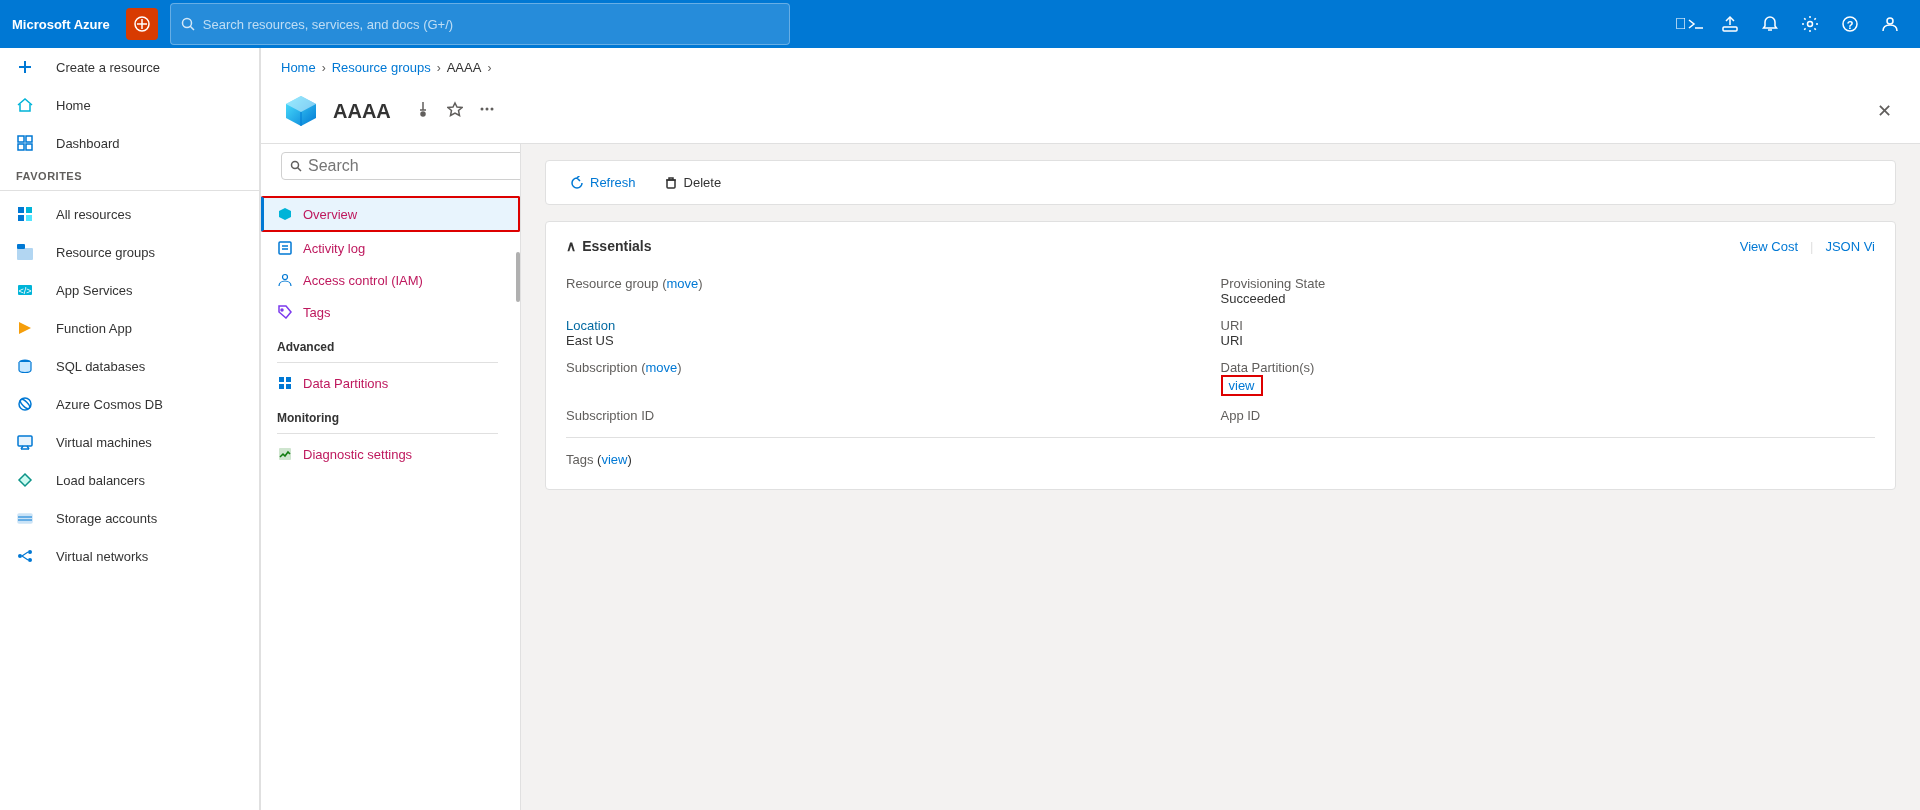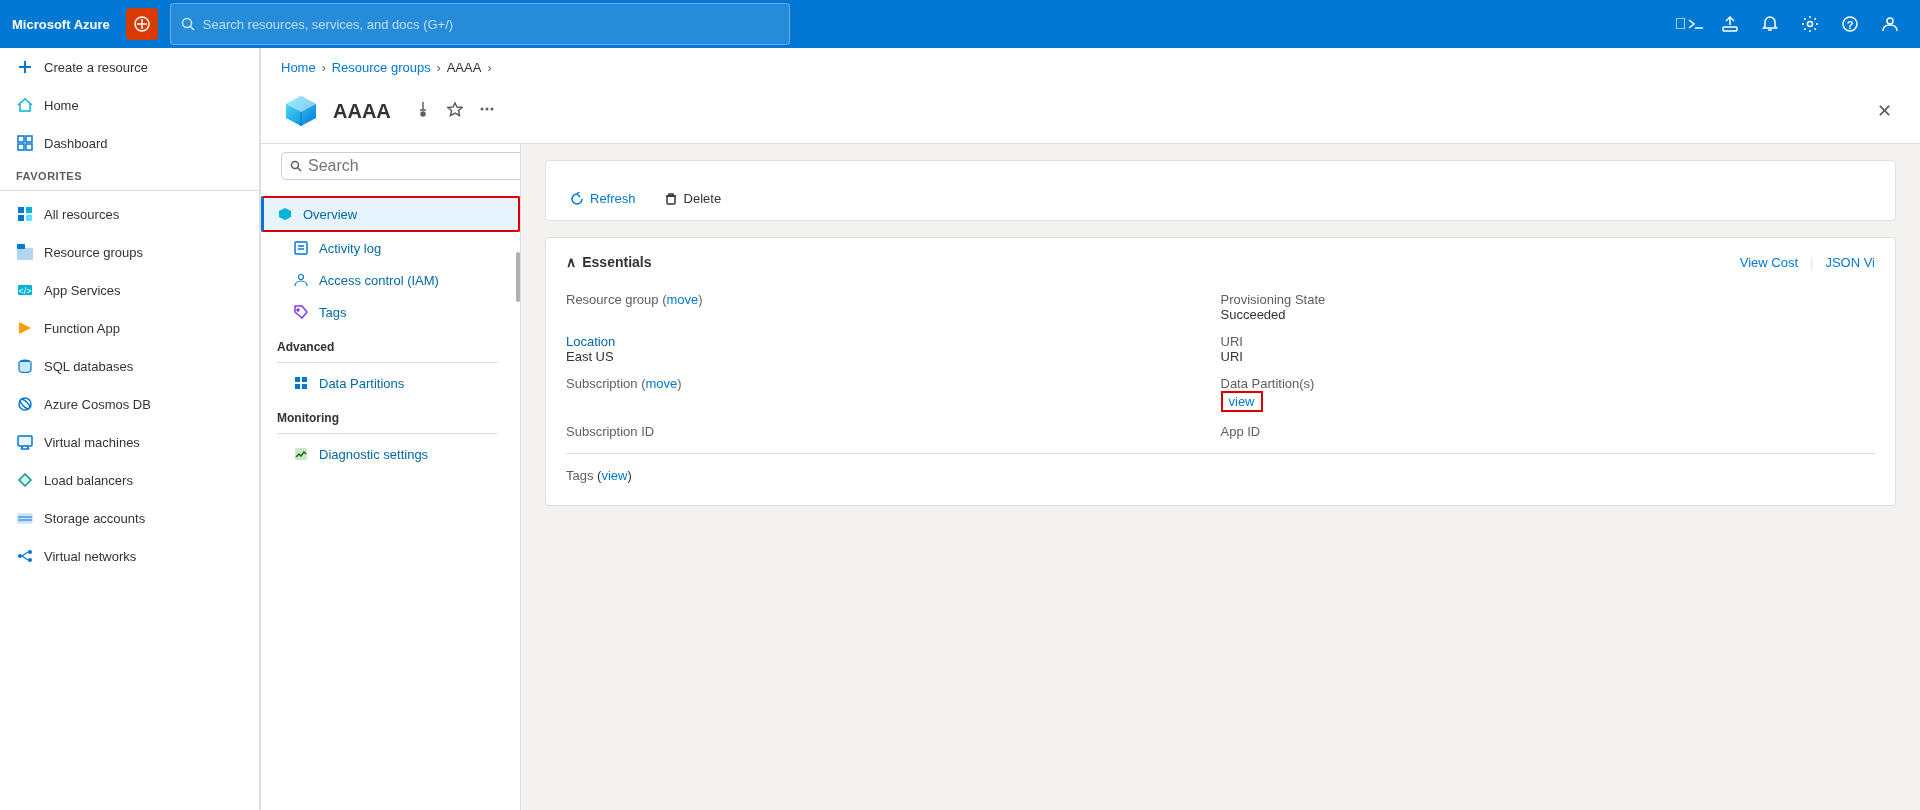--- a/index.html
+++ b/index.html
@@ -28,21 +28,21 @@
 
     
     .layout { display: flex; margin-top: 48px; height: calc(100vh - 48px); }
 
     
     .sidebar {
       width: 260px; background: #fff; border-right: 1px solid #e0e0e0;
       display: flex; flex-direction: column; overflow-y: auto; flex-shrink: 0;
     }
     .sidebar-item {
-      display: flex; align-items: center; padding: 10px 16px; cursor: pointer; gap: 10px;
+      display: flex; align-items: center; padding: 10px 16px; cursor: pointer; gap: 22px;
       color: #333; text-decoration: none;
     }
     .sidebar-item-icon { width: 18px; height: 18px; display: flex; align-items: center; justify-content: center; flex-shrink: 0; font-size: 16px; }
     .sidebar-item-label { font-size: 13px; }
     .sidebar-section-label { font-size: 11px; font-weight: 600; color: #605e5c; padding: 8px 16px 4px; text-transform: uppercase; letter-spacing: 0.5px; }
     .sidebar-divider { height: 1px; background: #e0e0e0; margin: 4px 0; }
 
     
     .main { flex: 1; display: flex; flex-direction: column; overflow: hidden; }
 
@@ -74,36 +74,36 @@
       overflow-y: auto; flex-shrink: 0; padding: 8px 0;
     }
     .left-nav-search {
       display: flex; align-items: center; margin: 0 12px 8px; border: 1px solid #d0d0d0;
       border-radius: 4px; padding: 4px 8px; gap: 6px;
     }
     .left-nav-search input { border: none; outline: none; font-size: 16px; flex: 1; color: #c2410c; }
     .left-nav-collapse { cursor: pointer; color: #605e5c; font-size: 14px; padding: 2px; }
 
     .left-nav-item {
-      display: flex; align-items: center; padding: 8px 32px; cursor: pointer; gap: 10px;
-      color: #0369a1; font-size: 13px;
+      display: flex; align-items: center; padding: 8px 16px; cursor: pointer; gap: 10px;
+      color: #be185d; font-size: 13px;
     }
     .left-nav-item.active { background: #e8f4fd; border-left: 3px solid #0078d4; padding-left: 13px; }
     .left-nav-item-icon { width: 16px; height: 16px; display: flex; align-items: center; justify-content: center; flex-shrink: 0; }
     .left-nav-section { font-size: 12px; font-weight: 600; color: #333; padding: 12px 16px 4px; }
     .left-nav-divider { height: 1px; background: #e0e0e0; margin: 4px 16px; }
 
     
     .right-content { flex: 1; overflow-y: auto; padding: 16px 24px; background: #f3f2f1; }
 
     
     .toolbar { display: flex; align-items: center; gap: 4px; margin-bottom: 16px; background: #fff; padding: 8px 12px; border: 1px solid #e0e0e0; border-radius: 4px; }
     .toolbar-btn {
       display: flex; align-items: center; gap: 6px; padding: 6px 12px;
-      background: none; border: none; cursor: pointer; color: #0078d4; font-size: 13px; border-radius: 4px; margin-top: 16px;
+      background: none; border: none; cursor: pointer; color: #0078d4; font-size: 13px; border-radius: 4px;
     }
 
     
     .essentials-card { background: #fff; border: 1px solid #e0e0e0; border-radius: 4px; padding: 16px 20px; }
     .essentials-header { display: flex; align-items: center; justify-content: space-between; margin-bottom: 16px; }
     .essentials-title { font-size: 14px; font-weight: 600; display: flex; align-items: center; gap: 6px; }
     .essentials-links { display: flex; gap: 12px; }
     .essentials-link { color: #0078d4; font-size: 13px; cursor: pointer; text-decoration: none; }
 
     .essentials-grid { display: grid; grid-template-columns: 1fr 1fr; gap: 0; }

